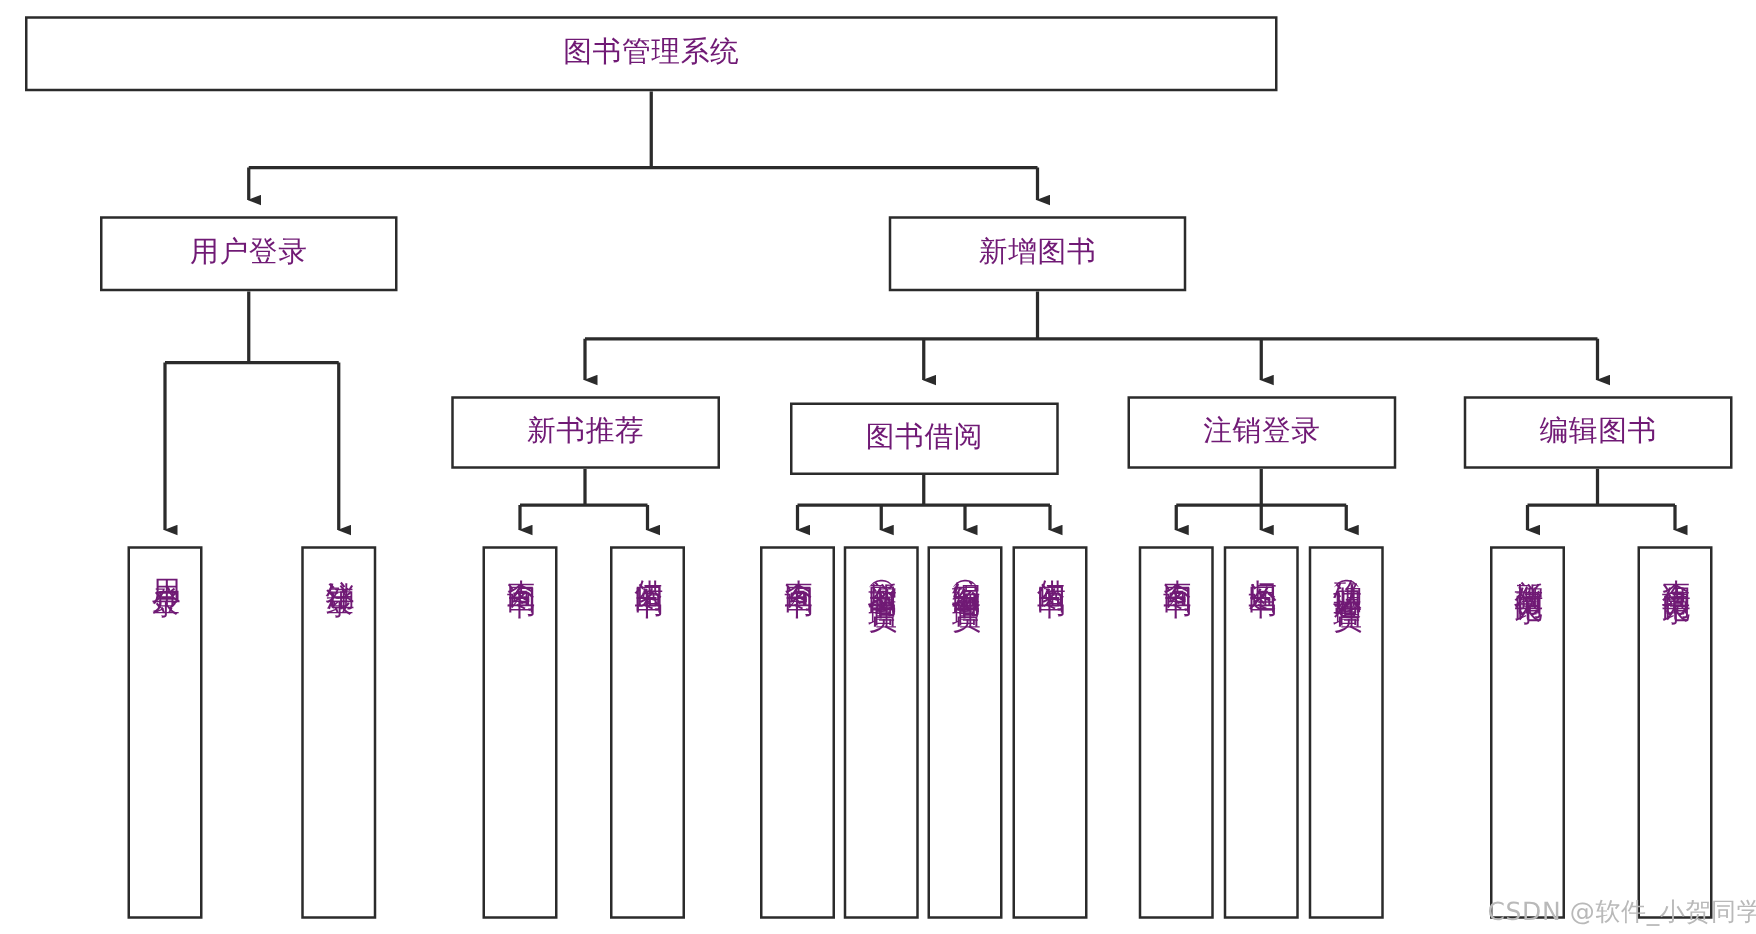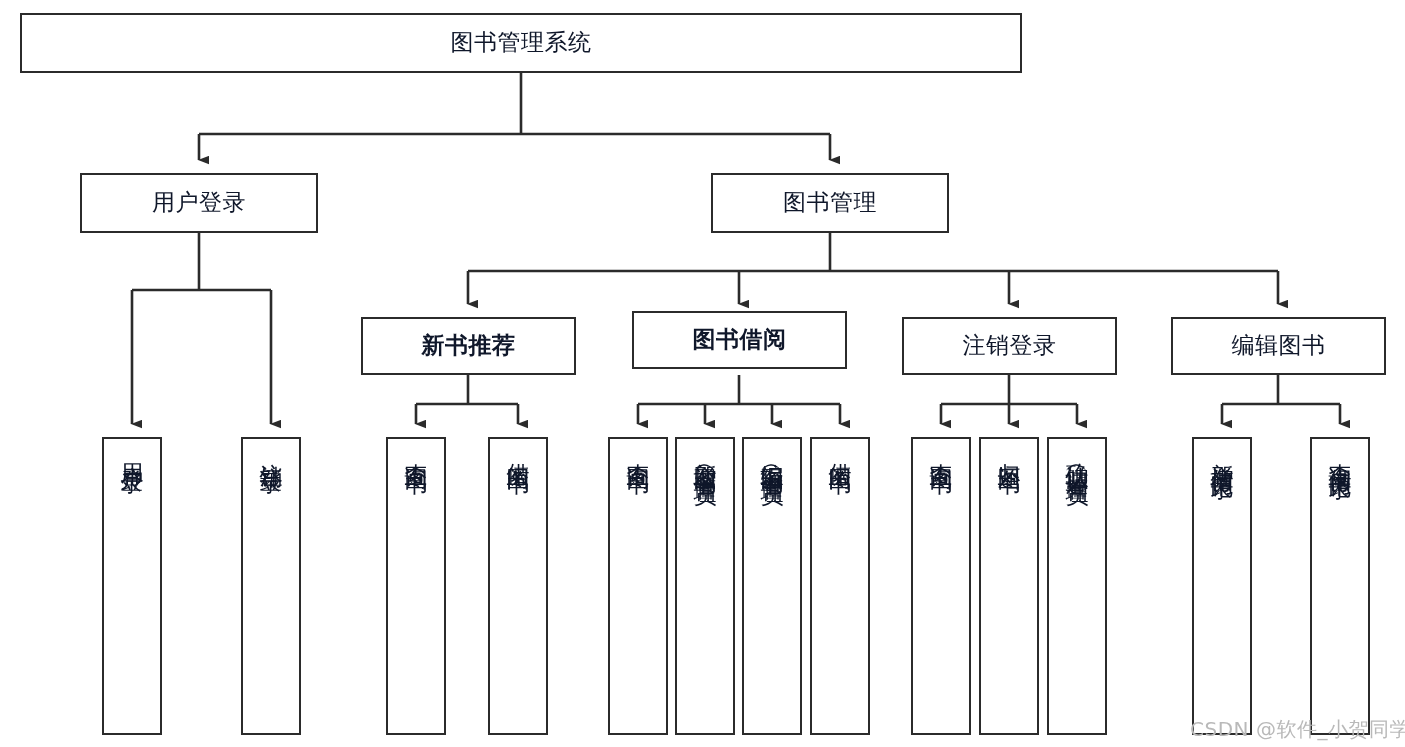--- a/index.html
+++ b/index.html
@@ -33,21 +33,21 @@
     background: #ffffff;
     display: flex;
     align-items: center;
     justify-content: center;
     color: #2f2f2f;
   }
   .node-label {
     display: block;
     text-align: right;
     line-height: 1.18;
-    color: #0f172a;
+    color: #701a75;
     white-space: pre;
   }
   
   .node.horiz .node-label {
     font-size: 23px;
     letter-spacing: 0.5px;
   }
   .node.root .node-label {
     font-size: 23px;
   }
@@ -131,28 +131,28 @@
 
   <div class="node horiz root" style="left:20px; top:13px; width:1002px; height:60px;">
     <span class="node-label">图书管理系统</span>
   </div>
 
   <div class="node horiz" style="left:80px; top:173px; width:238px; height:60px;">
     <span class="node-label">用户登录</span>
   </div>
 
   <div class="node horiz" style="left:711px; top:173px; width:238px; height:60px;">
-    <span class="node-label">图书管理</span>
-  </div>
-
-  <div class="node horiz" style="left:361px; top:317px; width:215px; height:58px;font-weight:bold;">
+    <span class="node-label">新增图书</span>
+  </div>
+
+  <div class="node horiz" style="left:361px; top:317px; width:215px; height:58px;">
     <span class="node-label">新书推荐</span>
   </div>
 
-  <div class="node horiz" style="left:632px; top:311px; width:215px; height:58px;font-weight:bold;">
+  <div class="node horiz" style="left:632px; top:322px; width:215px; height:58px;">
     <span class="node-label">图书借阅</span>
   </div>
 
   <div class="node horiz" style="left:902px; top:317px; width:215px; height:58px;">
     <span class="node-label">注销登录</span>
   </div>
 
   <div class="node horiz" style="left:1171px; top:317px; width:215px; height:58px;">
     <span class="node-label">编辑图书</span>
   </div>

